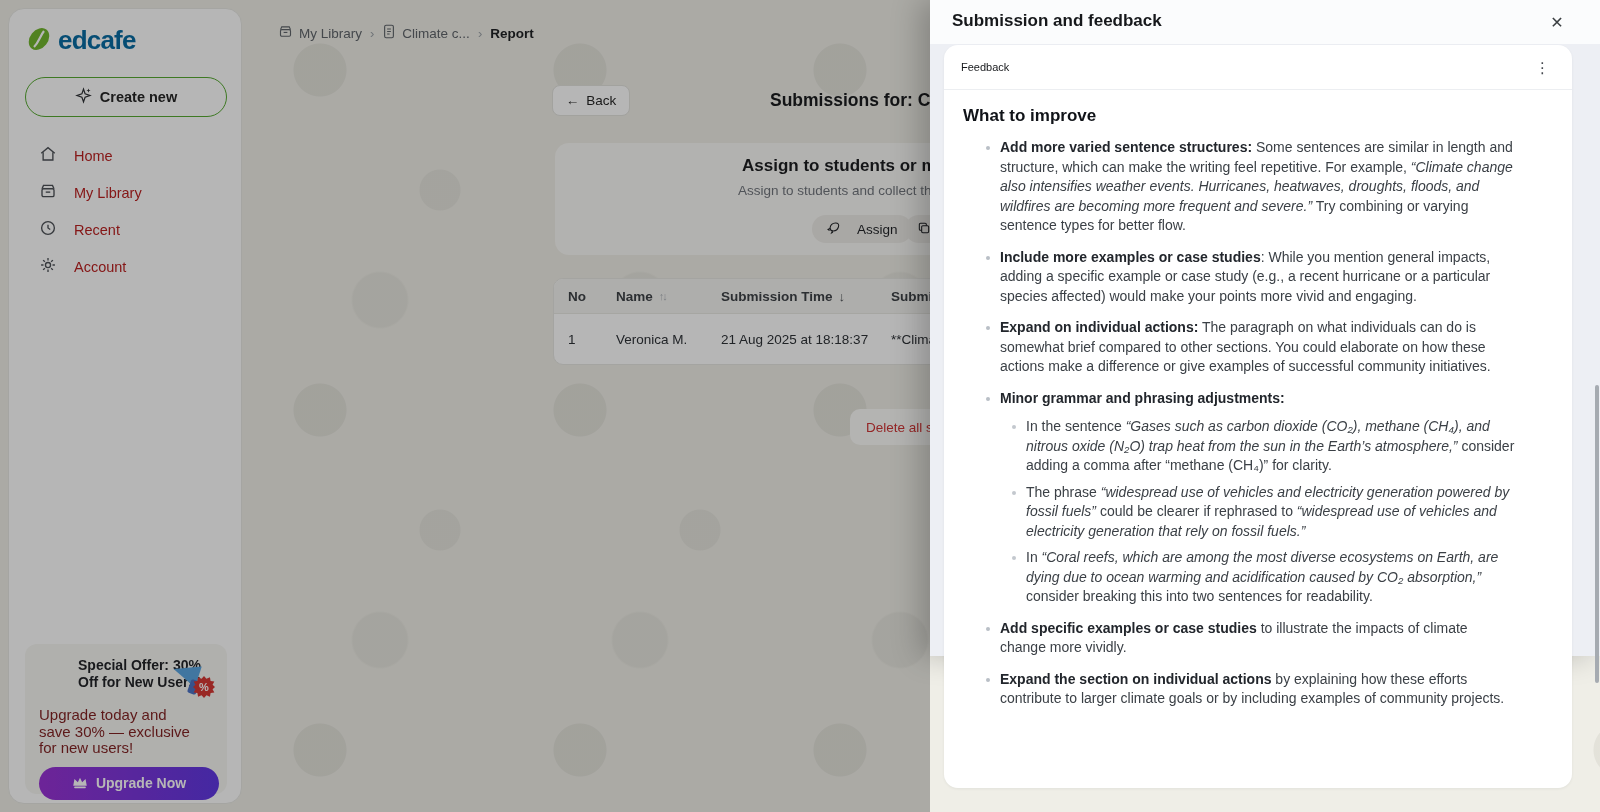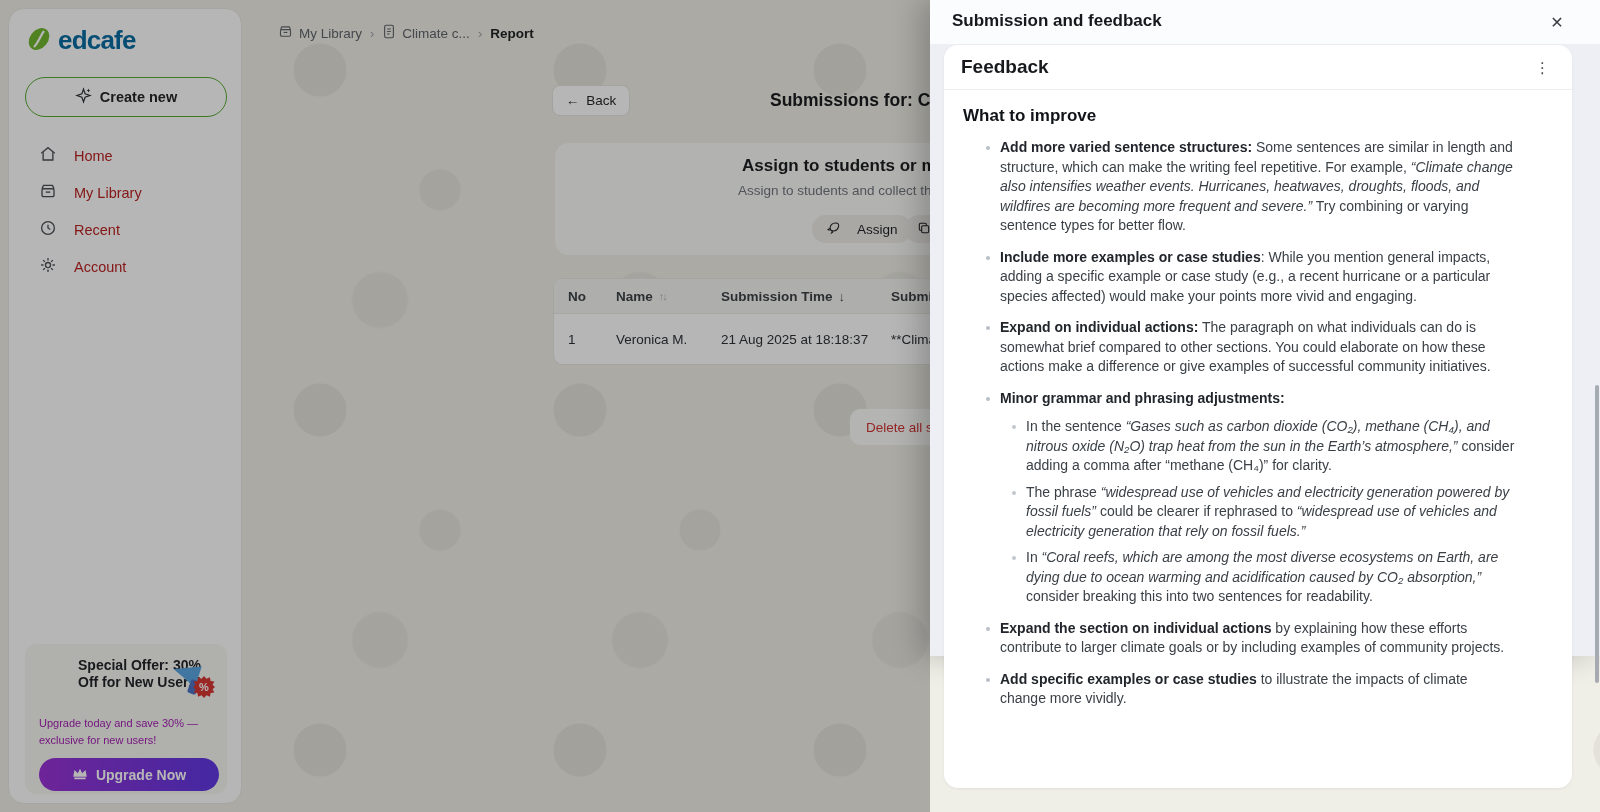--- a/index.html
+++ b/index.html
@@ -34,21 +34,21 @@
   .offer-art { position:absolute; right:10px; top:14px; width:46px; height:42px; }
   .horn { position:absolute; left:2px; top:4px; width:0; height:0;
     border-top:11px solid transparent; border-bottom:11px solid transparent;
     border-right:26px solid #58a4e0; transform:rotate(18deg); }
   .horn-handle { position:absolute; left:18px; top:22px; width:9px; height:14px;
     background:#4a72c4; border-radius:2px; transform:rotate(20deg); }
   .offer-badge { position:absolute; right:2px; bottom:2px; width:22px; height:22px;
     background:#d63430; color:#fff; font-size:11px; font-weight:700;
     display:flex; align-items:center; justify-content:center;
     clip-path:polygon(50% 0%,61% 12%,77% 6%,80% 23%,97% 25%,89% 40%,100% 50%,89% 60%,97% 75%,80% 77%,77% 94%,61% 88%,50% 100%,39% 88%,23% 94%,20% 77%,3% 75%,11% 60%,0% 50%,11% 40%,3% 25%,20% 23%,23% 6%,39% 12%); }
-  .offer-body { margin-top:24px; font-size:11px; line-height:16.5px; color:#a21caf; width:160px; }
+  .offer-body { margin-top:16px; font-size:15px; line-height:16.5px; color:#7f1d1d; width:160px; }
   .upgrade-btn { margin-top:10px; width:180px; height:33px; border:none; border-radius:17px;
     background:linear-gradient(90deg,#972fd4,#5c34e2);
     color:#fff; font-size:14px; font-weight:700; display:flex; align-items:center;
     justify-content:center; gap:8px; cursor:pointer; font-family:inherit; }
   
   .breadcrumb { position:absolute; left:278px; top:24px; display:flex; align-items:center;
     gap:8px; font-size:13.5px; color:#5d6268; z-index:5; }
   .crumb { display:flex; align-items:center; gap:6px; cursor:pointer; }
   .crumb-sep { color:#9aa0a6; font-size:13px; }
   .crumb-current { color:#1b1d20; font-weight:600; }
@@ -90,21 +90,21 @@
     background:#edeff4; box-shadow:-10px 0 28px rgba(0,0,0,0.22); z-index:60; }
   .panel-header { position:absolute; left:0; top:0; width:100%; height:44px; background:#fbfcfd; }
   .panel-title { position:absolute; left:22px; top:11px; font-size:17px; font-weight:700; color:#16181b; }
   .panel-close { position:absolute; right:32px; top:11px; width:22px; height:22px;
     font-size:16px; color:#3c4043; display:flex; align-items:center; justify-content:center;
     cursor:pointer; background:none; border:none; font-family:inherit; }
   .fb-card { position:absolute; left:14px; top:45px; width:628px; height:743px;
     background:#fff; border-radius:14px; overflow:hidden; box-shadow:0 1px 3px rgba(20,30,40,0.06); }
   .fb-card-header { height:45px; display:flex; align-items:center; justify-content:space-between;
     padding:0 18px 0 17px; border-bottom:1px solid #eceef1; }
-  .fb-card-title { font-size:19px; font-weight:700; color:#17191c; }
+  .fb-card-title { font-size:11px; font-weight:400; color:#17191c; }
   .kebab { font-size:15px; color:#44484e; cursor:pointer; background:none; border:none;
     font-family:inherit; line-height:1; padding:4px; }
   .fb-content { padding:12px 56px 16px 19px; }
   .fb-section-heading { font-size:17px; font-weight:700; color:#101318; margin:4px 0 12px; }
   .fb-section + .fb-section .fb-section-heading { margin-top:16px; }
   ul.fb-list { list-style:none; margin:0; padding-left:37px; }
   ul.fb-list li { position:relative; font-size:14px; line-height:19.5px; color:#3b4046;
     margin-bottom:12px; }
   ul.fb-list li .marker { position:absolute; left:-14px; top:8px; width:4px; height:4px;
     border-radius:50%; background:#b9bfc6; }
@@ -287,20 +287,20 @@
             <li><span class="marker"></span><span class="seg-b">Expand on individual actions:</span><span class="seg-n"> The paragraph on what individuals can do is somewhat brief compared to other sections. You could elaborate on how these actions make a difference or give examples of successful community initiatives.</span></li>
             <li><span class="marker"></span><span class="seg-b">Minor grammar and phrasing adjustments:</span><ul class="fb-sublist">
                 <li><span class="marker"></span><span class="seg-n">In the sentence </span><span class="seg-i">“Gases such as carbon dioxide (CO₂), methane (CH₄), and nitrous oxide (N₂O) trap heat from the sun in the Earth’s atmosphere,”</span><span class="seg-n"> consider adding a comma after “methane (CH₄)” for clarity.</span></li>
                 <li><span class="marker"></span><span class="seg-n">The phrase </span><span class="seg-i">“widespread use of vehicles and electricity generation powered by fossil fuels”</span><span class="seg-n"> could be clearer if rephrased to </span><span class="seg-i">“widespread use of vehicles and electricity generation that rely on fossil fuels.”</span></li>
                 <li><span class="marker"></span><span class="seg-n">In </span><span class="seg-i">“Coral reefs, which are among the most diverse ecosystems on Earth, are dying due to ocean warming and acidification caused by CO₂ absorption,”</span><span class="seg-n"> consider breaking this into two sentences for readability.</span></li>
               </ul></li>
           </ul>
         </div>
         <div class="fb-section">
           <ul class="fb-list">
+            <li><span class="marker"></span><span class="seg-b">Add specific examples or case studies</span><span class="seg-n"> to illustrate the impacts of climate change more vividly.</span></li>
             <li><span class="marker"></span><span class="seg-b">Expand the section on individual actions</span><span class="seg-n"> by explaining how these efforts contribute to larger climate goals or by including examples of community projects.</span></li>
-            <li><span class="marker"></span><span class="seg-b">Add specific examples or case studies</span><span class="seg-n"> to illustrate the impacts of climate change more vividly.</span></li>
           </ul>
         </div>
       </div>
   </div>
   <div class="panel-scrollbar"></div>
 </div>
 
 </body></html>

